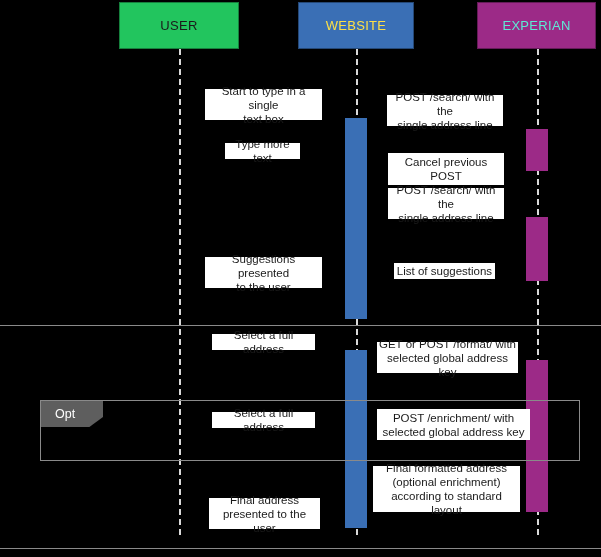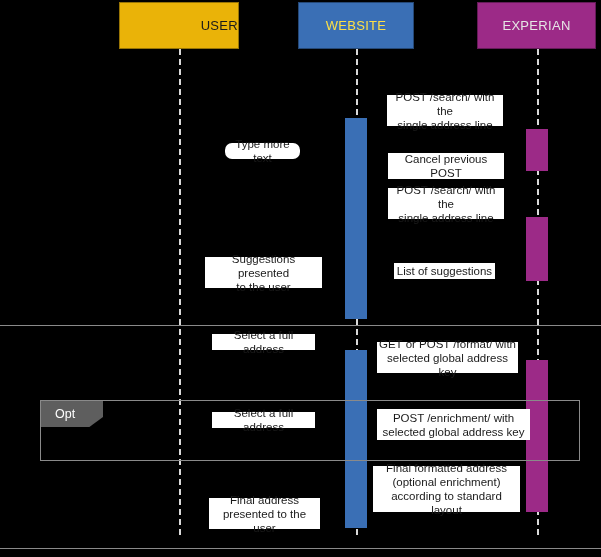--- a/index.html
+++ b/index.html
@@ -20,23 +20,23 @@
   .participant {
     position: absolute;
     box-sizing: border-box;
     display: flex;
     align-items: center;
     justify-content: center;
     font-size: 13px;
     letter-spacing: .3px;
     border: 1px solid rgba(0,0,0,.35);
   }
-  .participant.user    { background: #eab308; color: #1b1b1b; justify-content: flex-end; }
+  .participant.user    { background: #22c55e; color: #1b1b1b; }
   .participant.website { background: #3a6fb5; color: #fde047; }
-  .participant.experian{ background: #9c2a87; color: #e5e5e5; }
+  .participant.experian{ background: #9c2a87; color: #5eead4; }
 
   
   .lifeline {
     position: absolute;
     width: 0;
     border-left: 2px dashed #d9d9d9;
   }
 
   
   .activation {
@@ -113,27 +113,29 @@
   <div class="activation web" style="left:345px; top:350px; width:22px; height:178px;"></div>
   <div class="activation exp" style="left:526px; top:360px; width:22px; height:152px;"></div>
 
   <div class="fragment" style="left:-1px; top:325px; width:603px; height:224px;"></div>
 
   <div class="fragment" style="left:40px; top:400px; width:540px; height:61px;"></div>
   <div class="fragment-label" style="left:41px; top:401px; width:62px;">
     <span>Opt</span>
   </div>
 
+  <div class="msg" style="left:205px; top:89px; width:117px; height:31px;">Start to type in a single
+text box</div>
 
   <div class="msg" style="left:387px; top:95px; width:116px; height:31px;">POST /search/ with the
 single address line</div>
 
-  <div class="msg" style="left:225px; top:143px; width:75px; height:16px;border-radius:7px;">Type more text</div>
+  <div class="msg" style="left:225px; top:143px; width:75px; height:16px;">Type more text</div>
 
-  <div class="msg" style="left:388px; top:153px; width:116px; height:26px;">Cancel previous POST</div>
+  <div class="msg" style="left:388px; top:153px; width:116px; height:32px;">Cancel previous POST</div>
 
   <div class="msg" style="left:388px; top:188px; width:116px; height:31px;">POST /search/ with the
 single address line</div>
 
   <div class="msg" style="left:205px; top:257px; width:117px; height:31px;">Suggestions presented
 to the user</div>
 
   <div class="msg" style="left:394px; top:263px; width:101px; height:16px;">List of suggestions</div>
 
   <div class="msg" style="left:212px; top:334px; width:103px; height:16px;">Select a full address</div>

